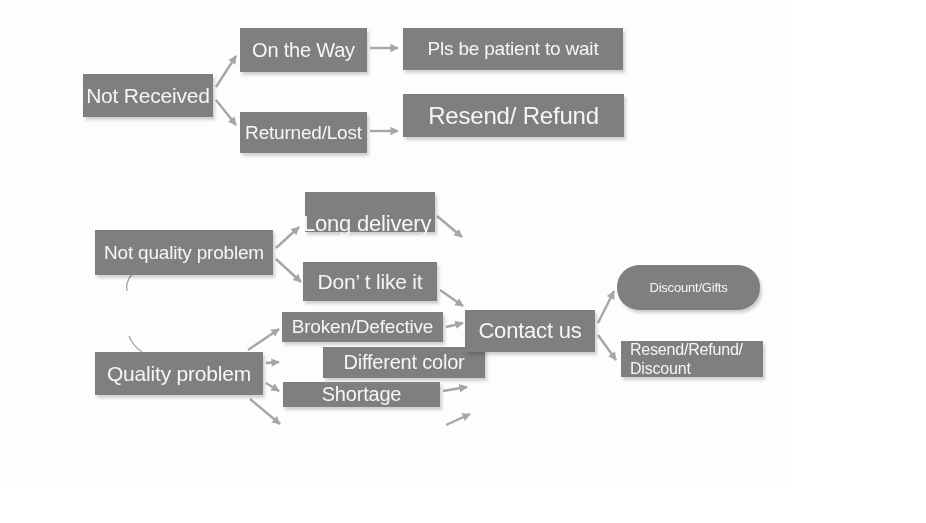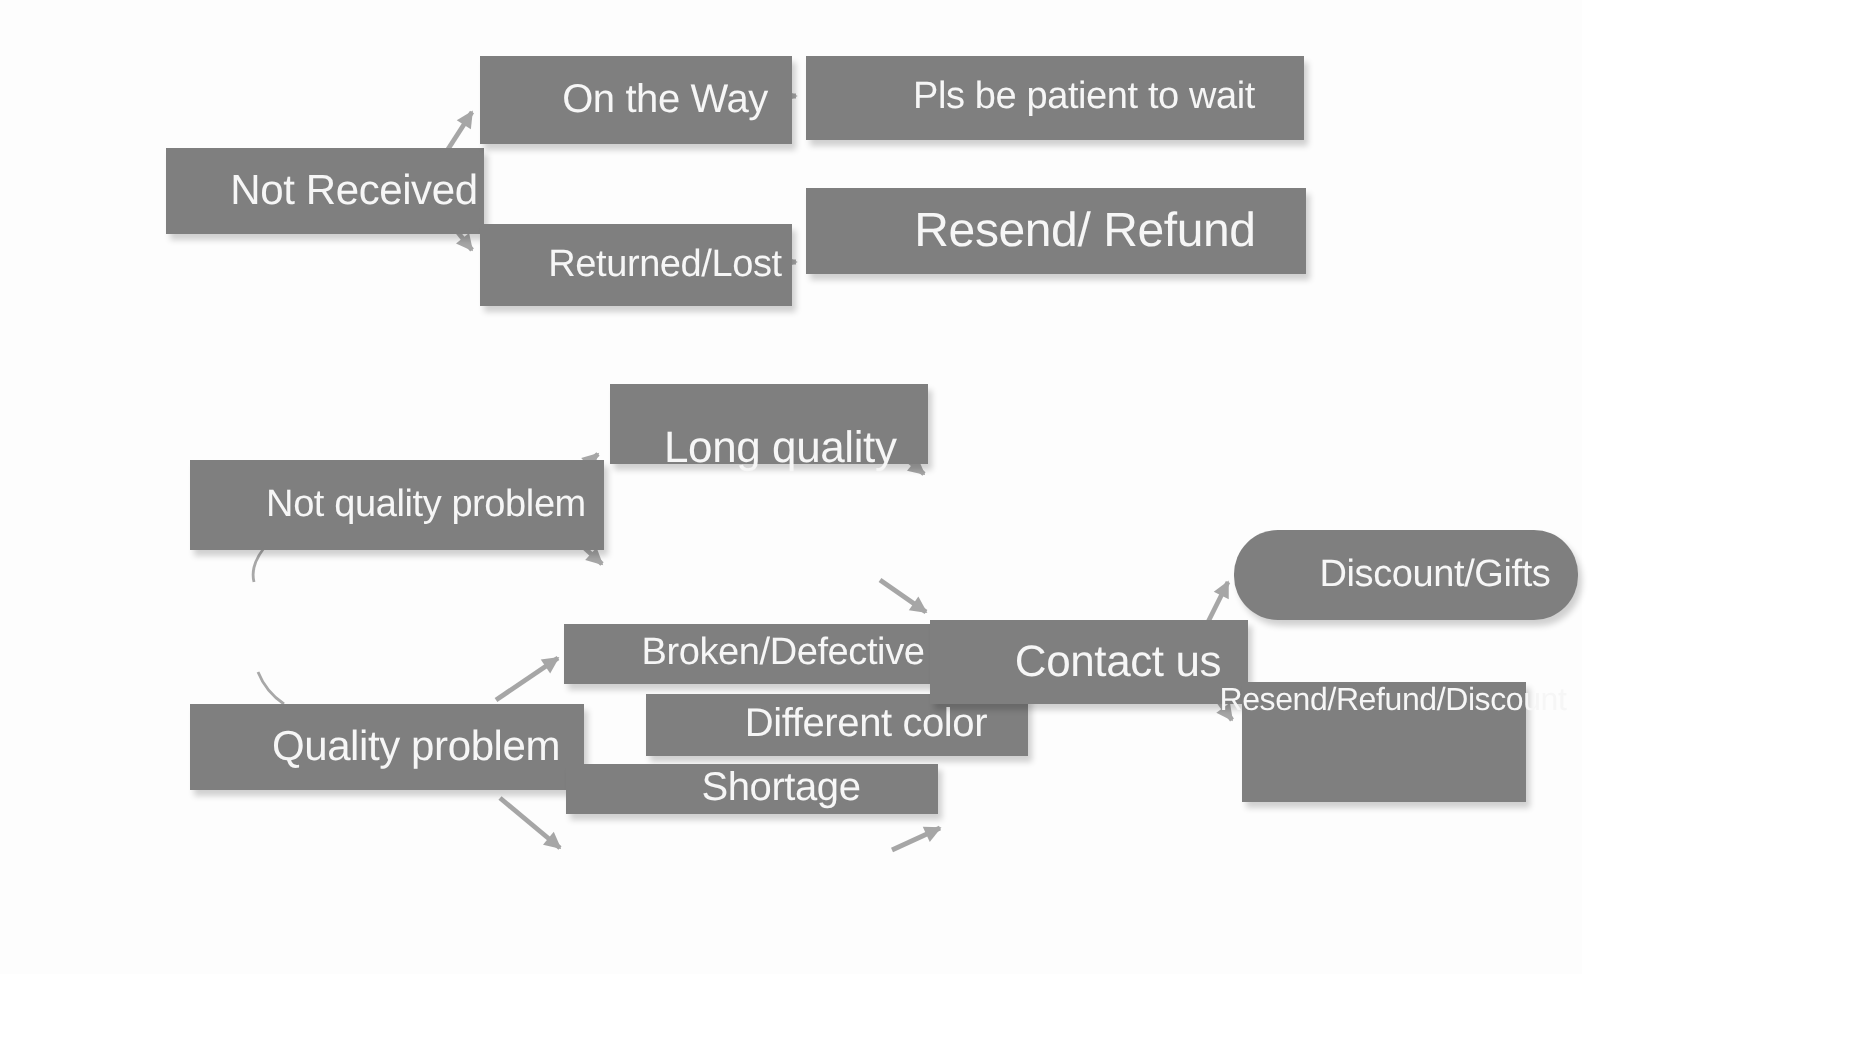--- a/index.html
+++ b/index.html
@@ -15,21 +15,20 @@
   }
   .edges{position:absolute;left:0;top:0;width:791px;height:487px;}
   .node{
     position:absolute;
     background:#7f7f7f;
     color:#f6f6f6;
     display:flex;align-items:center;justify-content:center;
     white-space:nowrap;
     box-shadow:2px 3px 3px rgba(0,0,0,0.18);
     letter-spacing:-0.2px;
-    padding-left:29px;
   }
   
   .n-not-received   {left:83px;  top:74px;  width:130px; height:43px; font-size:21px;}
   .n-on-the-way     {left:240px; top:28px;  width:127px; height:44px; font-size:20px;}
   .n-pls-patient    {left:403px; top:28px;  width:220px; height:42px; font-size:19px;}
   .n-returned-lost  {left:240px; top:112px; width:127px; height:41px; font-size:19px;}
   .n-resend-refund  {left:403px; top:94px; width:221px; height:43px; font-size:24px;}
   
   .n-received       {left:5px;   top:292px; width:128px; height:45px; font-size:28px;}
   .n-not-quality    {left:95px;  top:230px; width:178px; height:45px; font-size:19px;}
@@ -37,23 +36,23 @@
   .n-long-delivery  {left:305px; top:192px; width:130px; height:40px; font-size:22px;
                      justify-content:flex-start;align-items:flex-end;overflow:visible;
                      padding-bottom:0;}
   .n-long-delivery span{position:relative;top:5px;left:-2px;}
   .n-dont-like      {left:303px; top:262px; width:134px; height:39px; font-size:21px;}
   .n-broken         {left:282px; top:312px; width:161px; height:30px; font-size:19px;}
   .n-different      {left:283px; top:347px; width:162px; height:31px; font-size:20px;margin-left:40px;}
   .n-shortage       {left:283px; top:382px; width:157px; height:25px; font-size:20px;}
   .n-wrong          {left:285px; top:413px; width:157px; height:32px; font-size:22px;}
   .n-contact        {left:465px; top:310px; width:130px; height:42px; font-size:22px;}
-  .n-discount-gifts {left:617px; top:265px; width:143px; height:45px; font-size:19px;border-radius:22px;}
-  .n-resend2        {left:621px; top:341px; width:142px; height:60px; font-size:16px;
-                     flex-direction:row;align-items:flex-start;justify-content:center;
+  .n-discount-gifts {left:617px; top:265px; width:143px; height:45px; font-size:13px;border-radius:22px;}
+  .n-resend2        {left:621px; top:341px; width:142px; height:36px; font-size:16px;
+                     flex-direction:column;align-items:flex-start;justify-content:center;
                      padding-left:9px;width:133px;line-height:1.2;}
 </style>
 </head>
 <body>
 
 <div class="canvas">
 
   <svg class="edges" viewBox="0 0 791 487" xmlns="http://www.w3.org/2000/svg">
     <defs>
       <marker id="ah" viewBox="0 0 6 6" markerWidth="4.2" markerHeight="4.2" refX="5" refY="3" orient="auto" markerUnits="strokeWidth">
@@ -89,22 +88,23 @@
   <div class="node n-not-received">Not Received</div>
   <div class="node n-on-the-way">On the Way</div>
   <div class="node n-pls-patient">Pls be patient to wait</div>
   <div class="node n-returned-lost">Returned/Lost</div>
   <div class="node n-resend-refund">Resend/ Refund</div>
 
   <div class="node n-not-quality">Not quality problem</div>
   <div class="node n-quality">Quality problem</div>
 
   <div class="node n-long-delivery">
-    <span>Long quality</span>
+    <span>Long delivery</span>
   </div>
+  <div class="node n-dont-like">Don’ t like it</div>
 
   <div class="node n-broken">Broken/Defective</div>
   <div class="node n-different">Different color</div>
   <div class="node n-shortage">Shortage</div>
 
   <div class="node n-contact">Contact us</div>
   <div class="node n-discount-gifts">Discount/Gifts</div>
   <div class="node n-resend2">
     <span>Resend/Refund/</span>
     <span>Discount</span>

